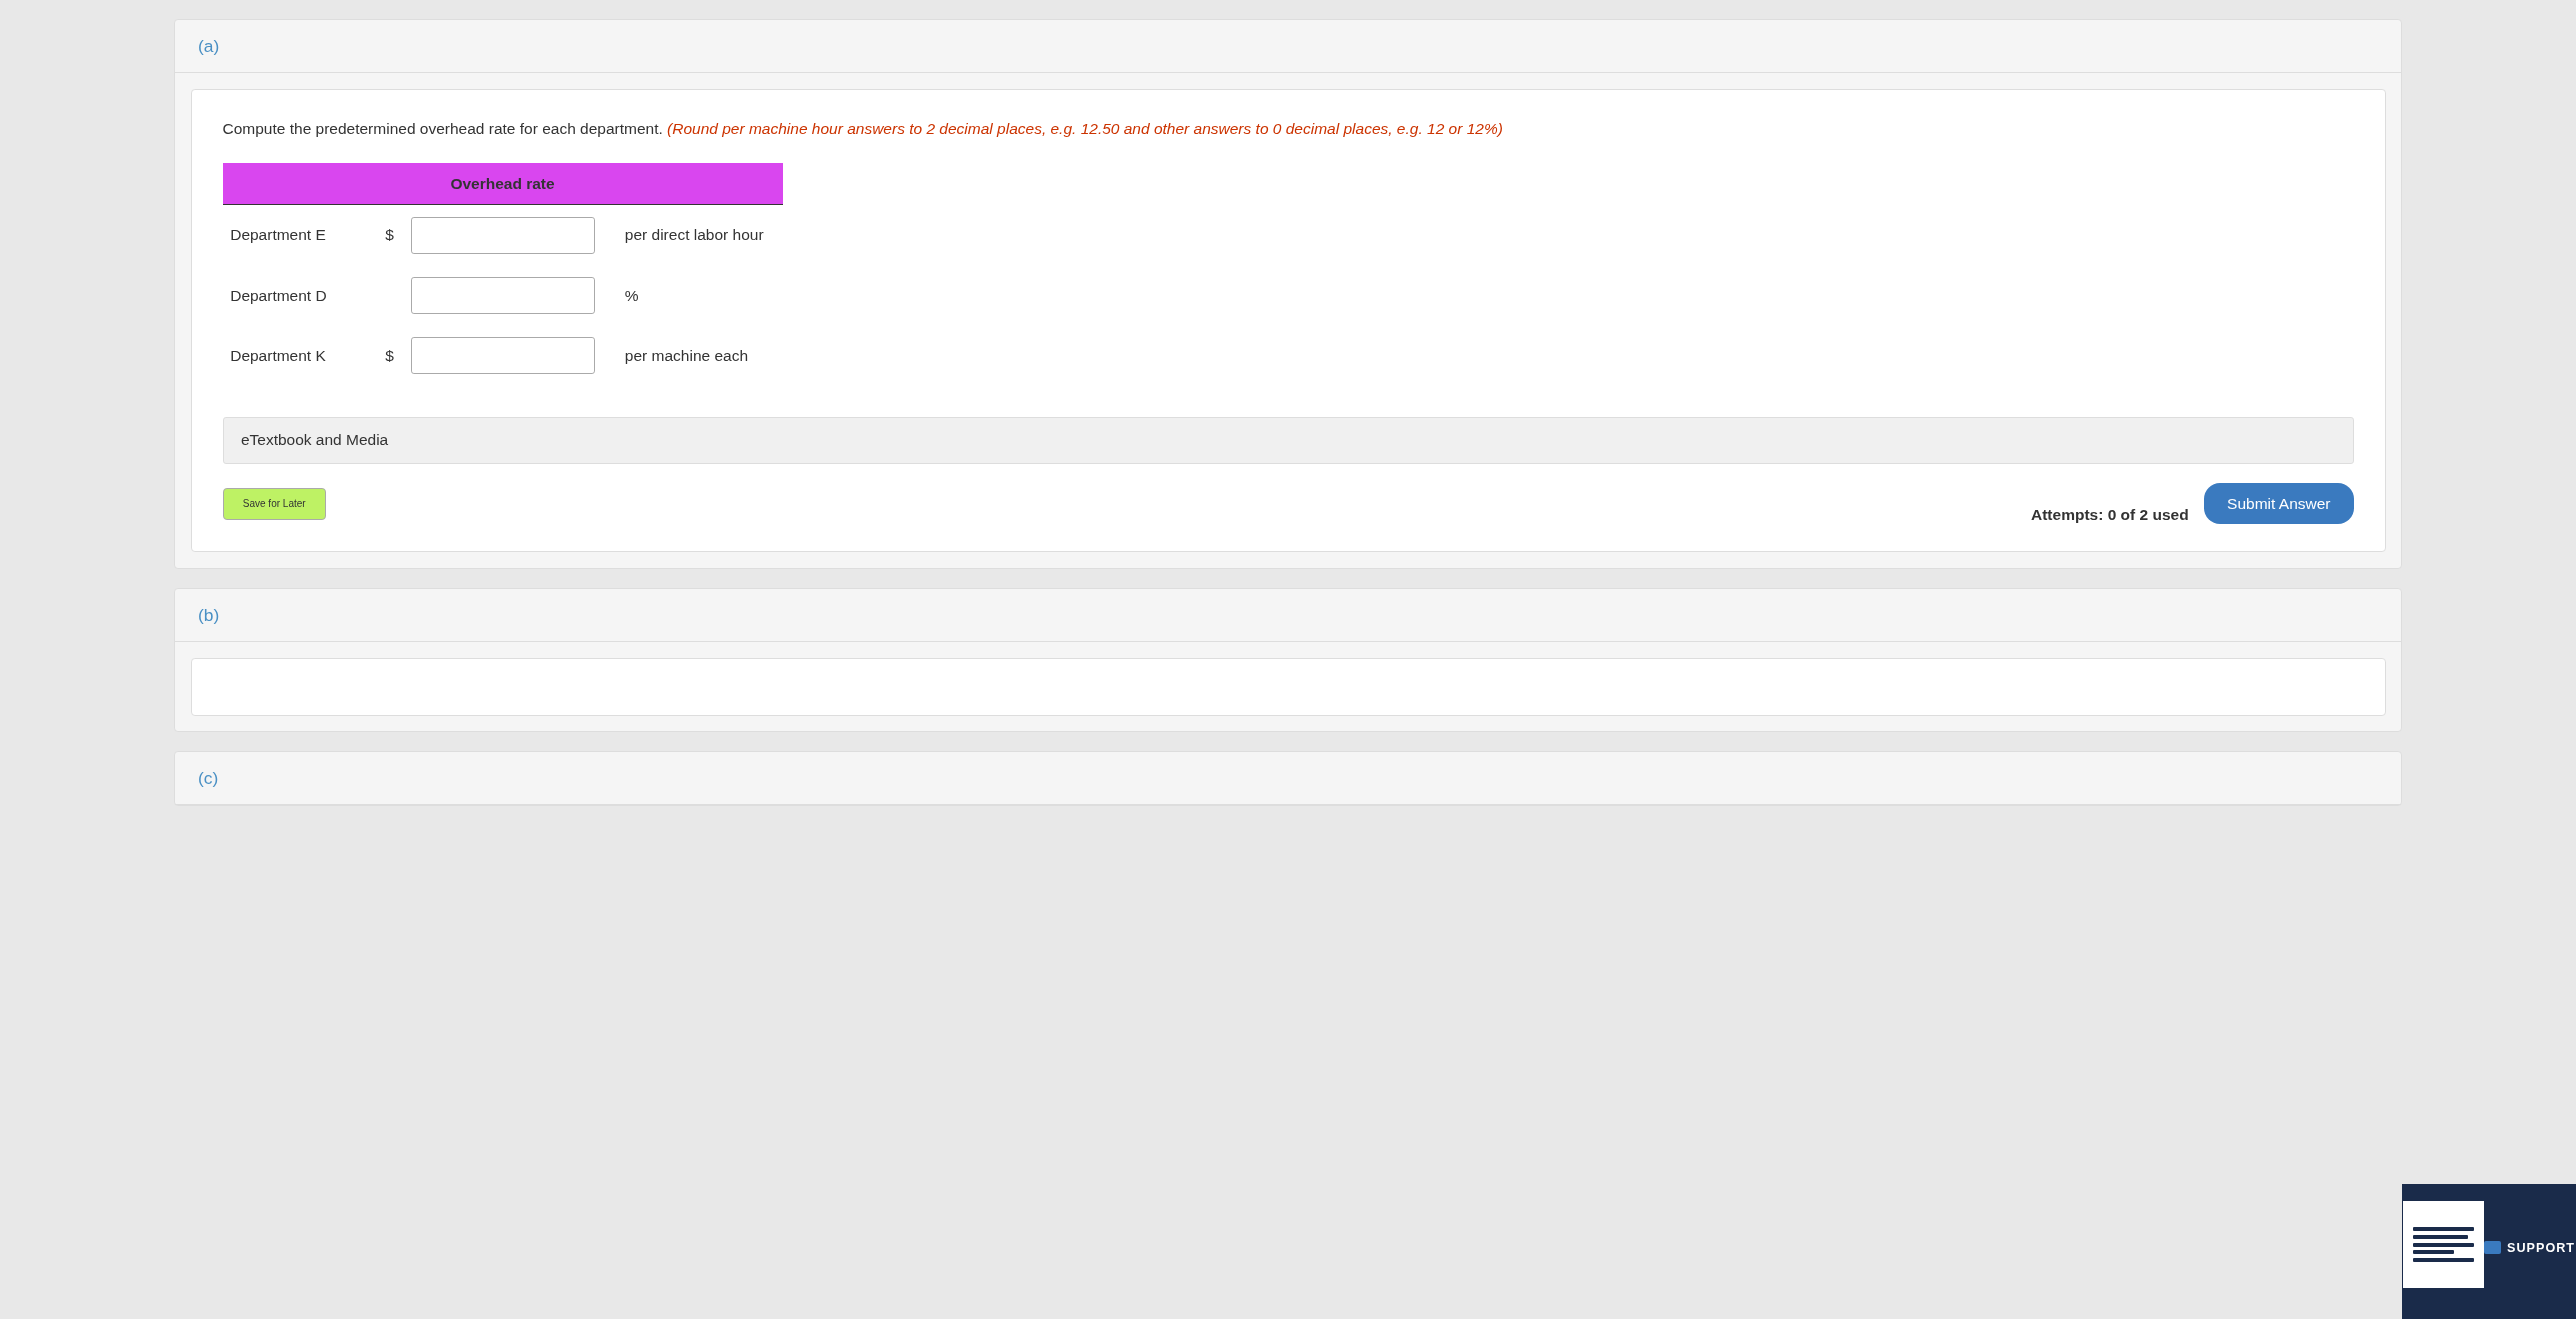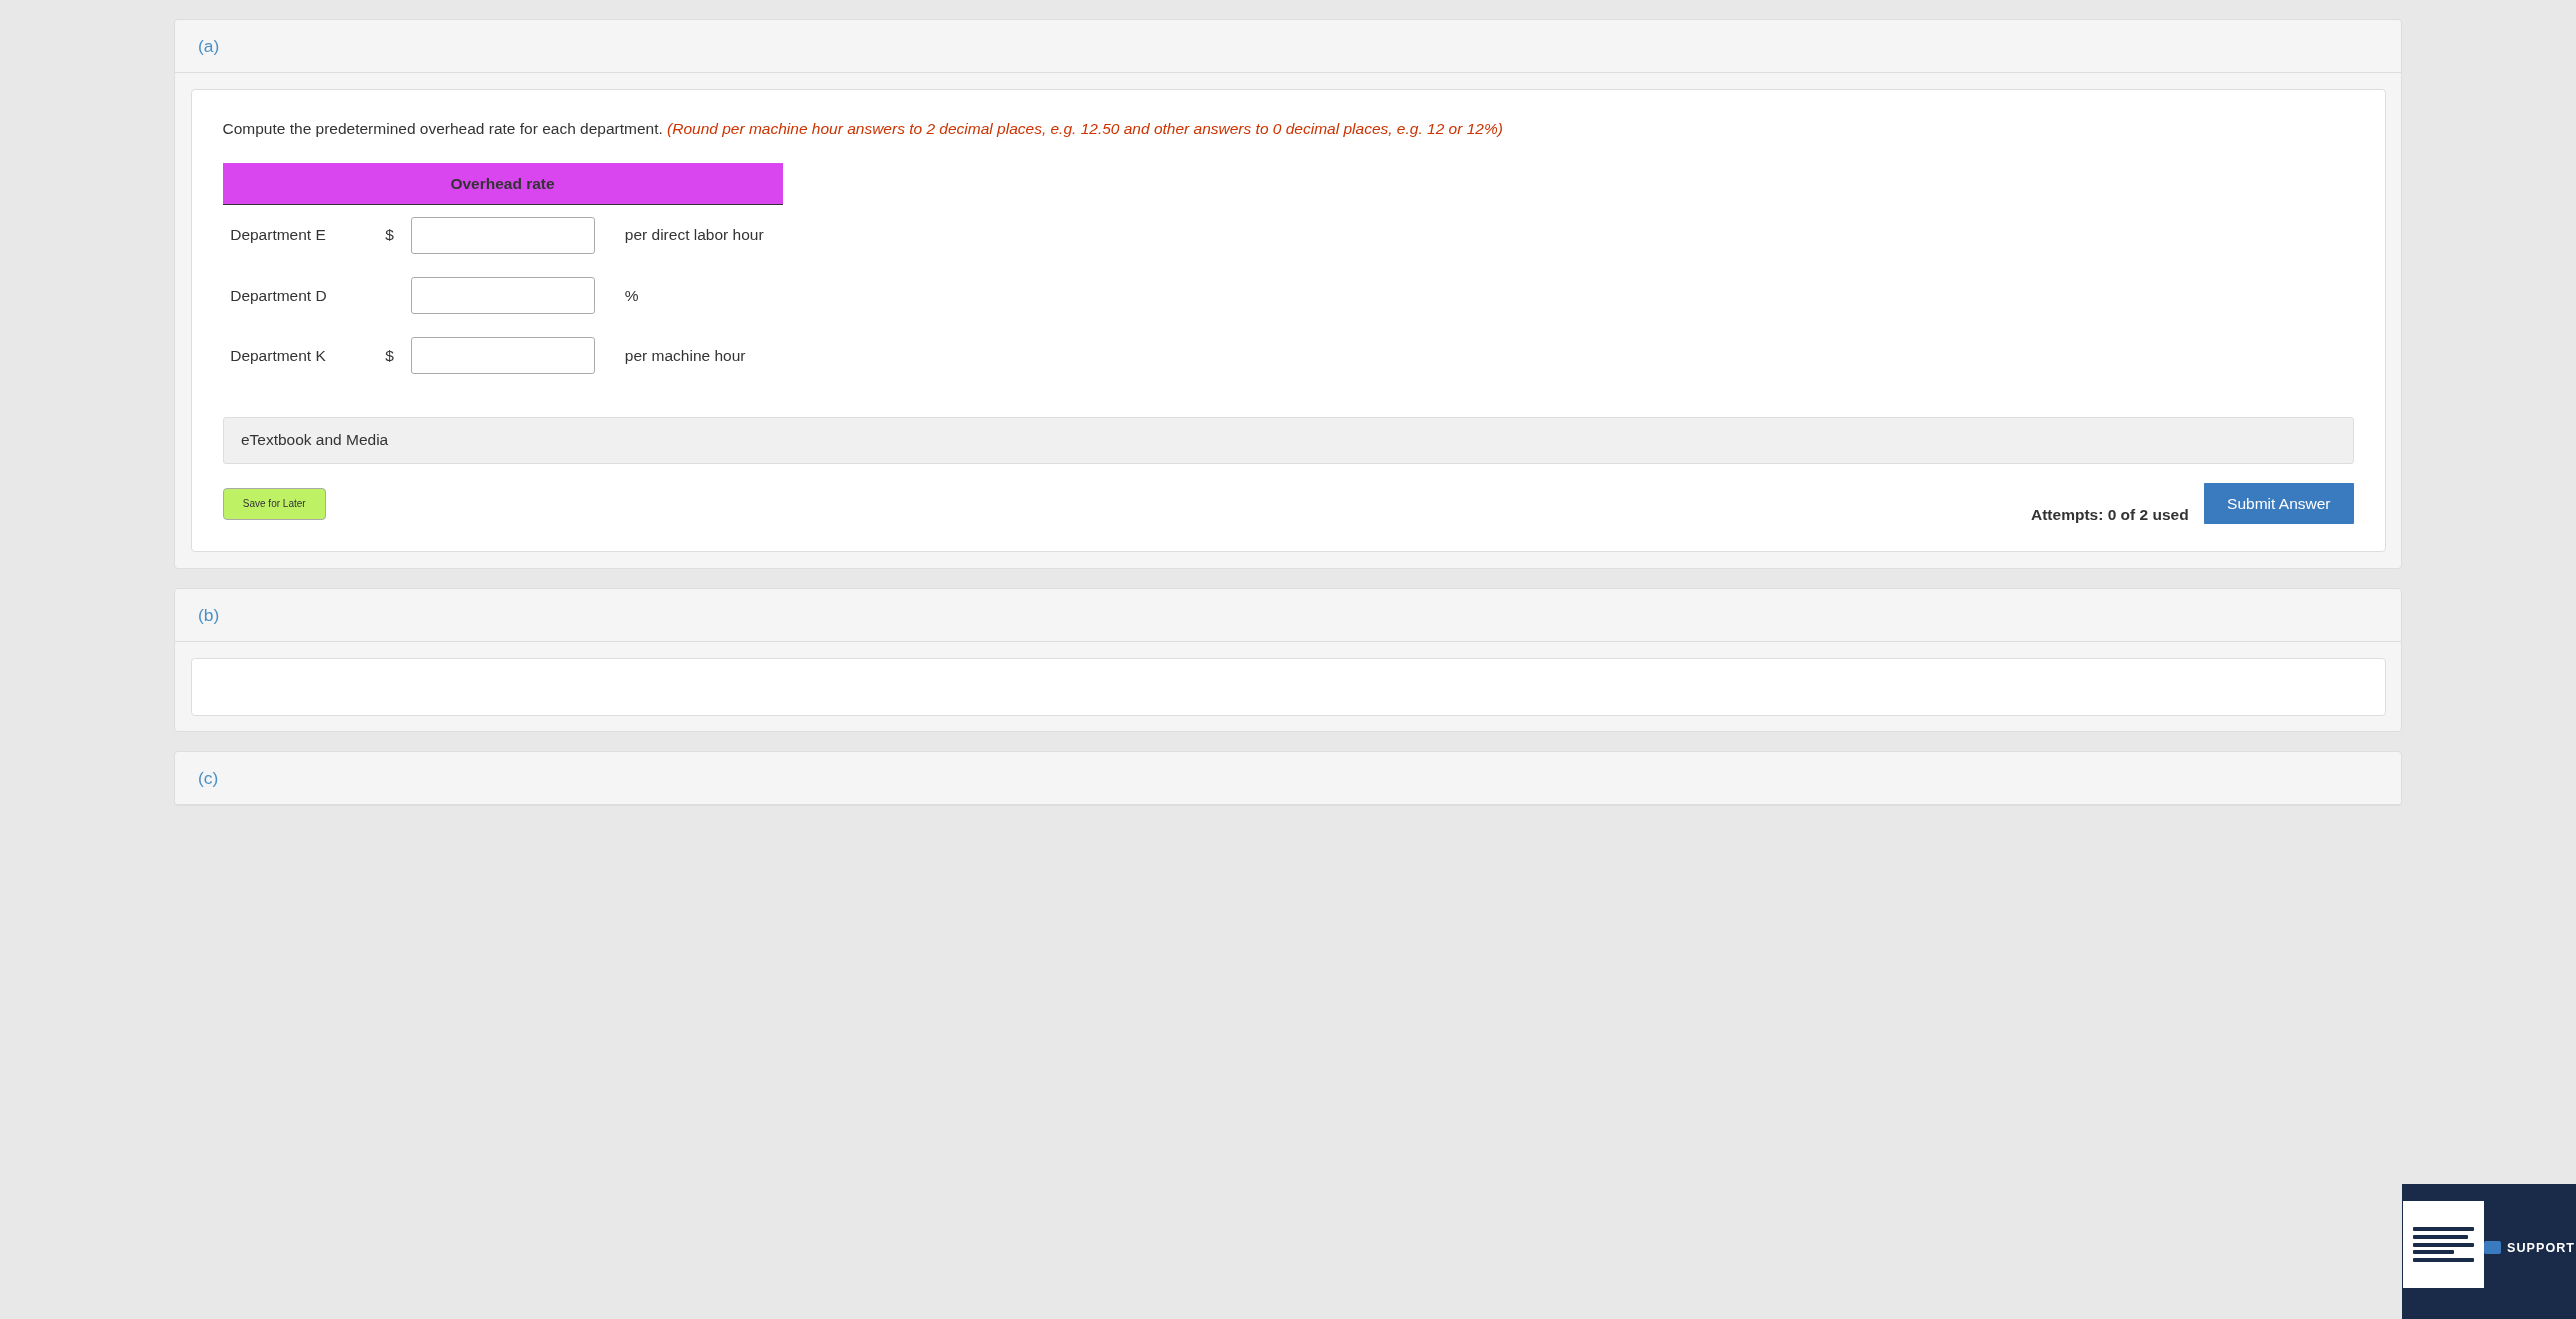--- a/index.html
+++ b/index.html
@@ -138,21 +138,21 @@
       font-size: 15.5px;
       color: #333;
       font-weight: 600;
       margin-right: 15.5px;
     }
 
     .submit-btn {
       background-color: #3a7abf;
       color: #fff;
       border: none;
-      border-radius: 1px;
+      border-radius: 16px;
       padding: 11.6px 23px;
       font-size: 15.5px;
       cursor: pointer;
       font-weight: 500;
     }
 
     .right-group {
       display: flex;
       align-items: flex-end;
     }
@@ -265,21 +265,21 @@
           </td>
           <td class="unit-label">%</td>
         </tr>
 
         <tr>
           <td class="dept-label">Department K</td>
           <td class="currency-symbol">$</td>
           <td>
             <input type="text" class="rate-input" style="">
           </td>
-          <td class="unit-label">per machine hour</td>
+          <td class="unit-label">per machine each</td>
         </tr>
       </tbody>
     </table>
 
     <div class="etextbook-bar">
       <span>eTextbook and Media</span>
     </div>
 
     <div class="action-row">
       <button class="save-later-btn">Save for Later</button>

